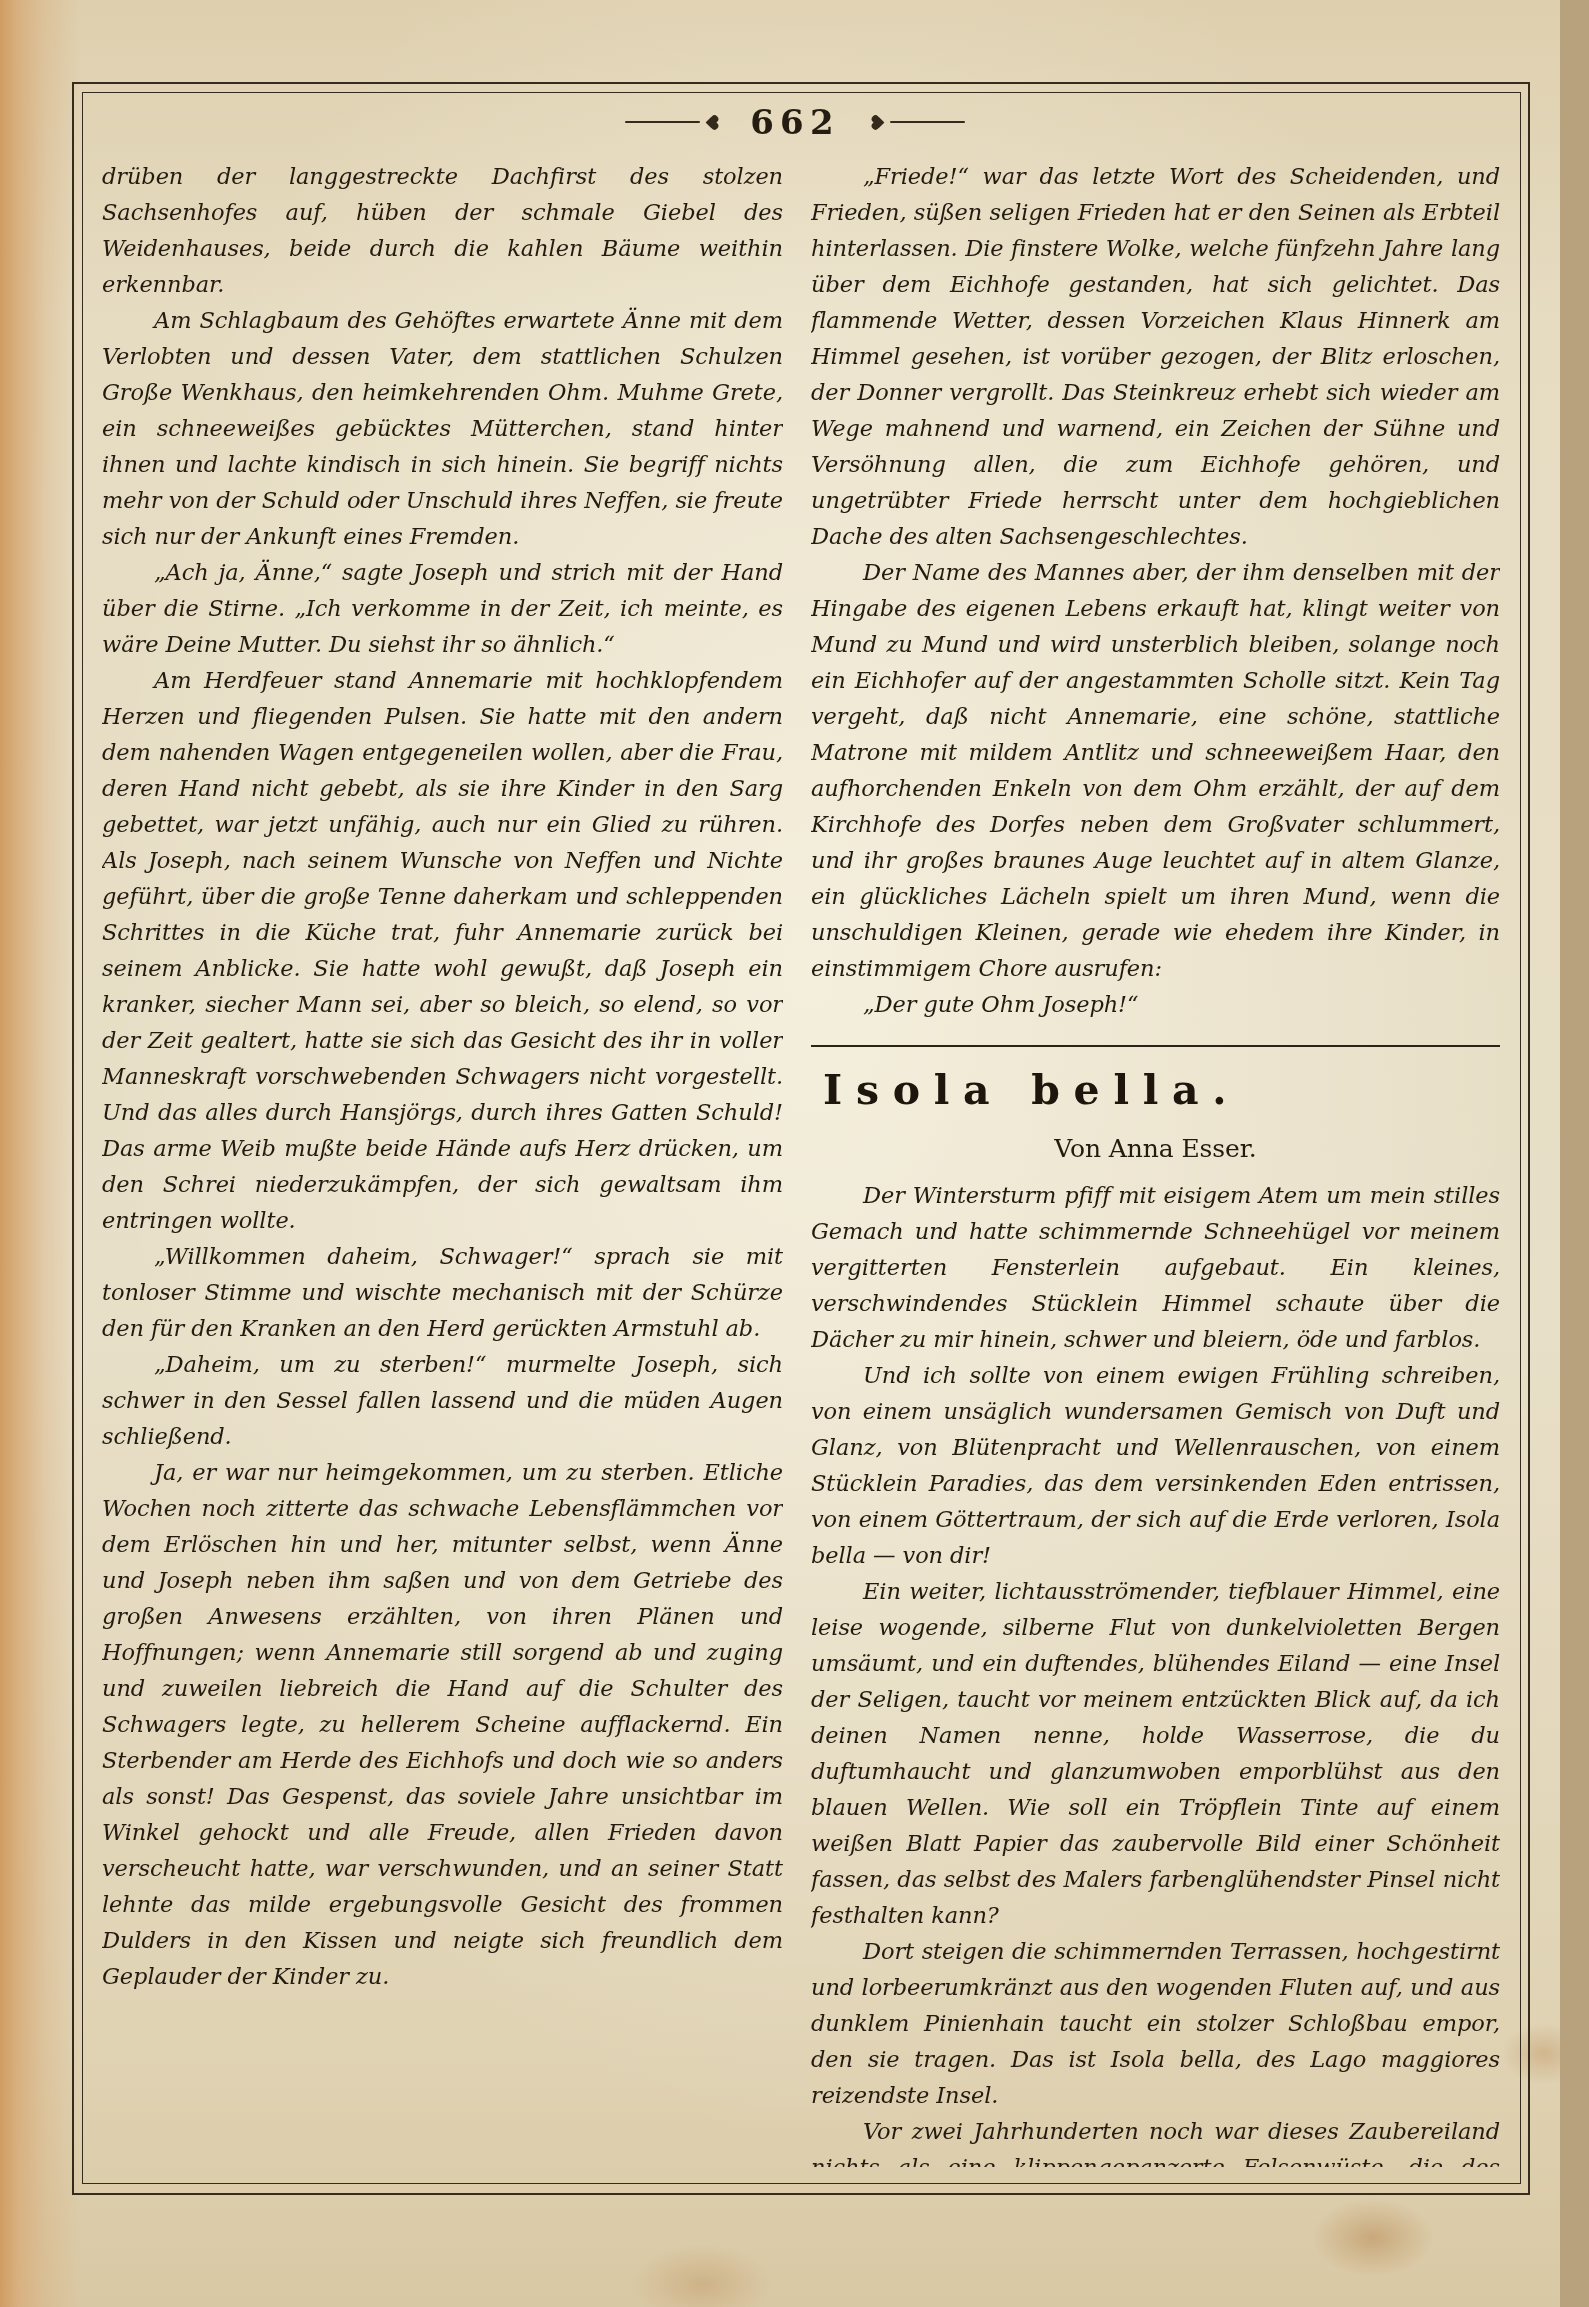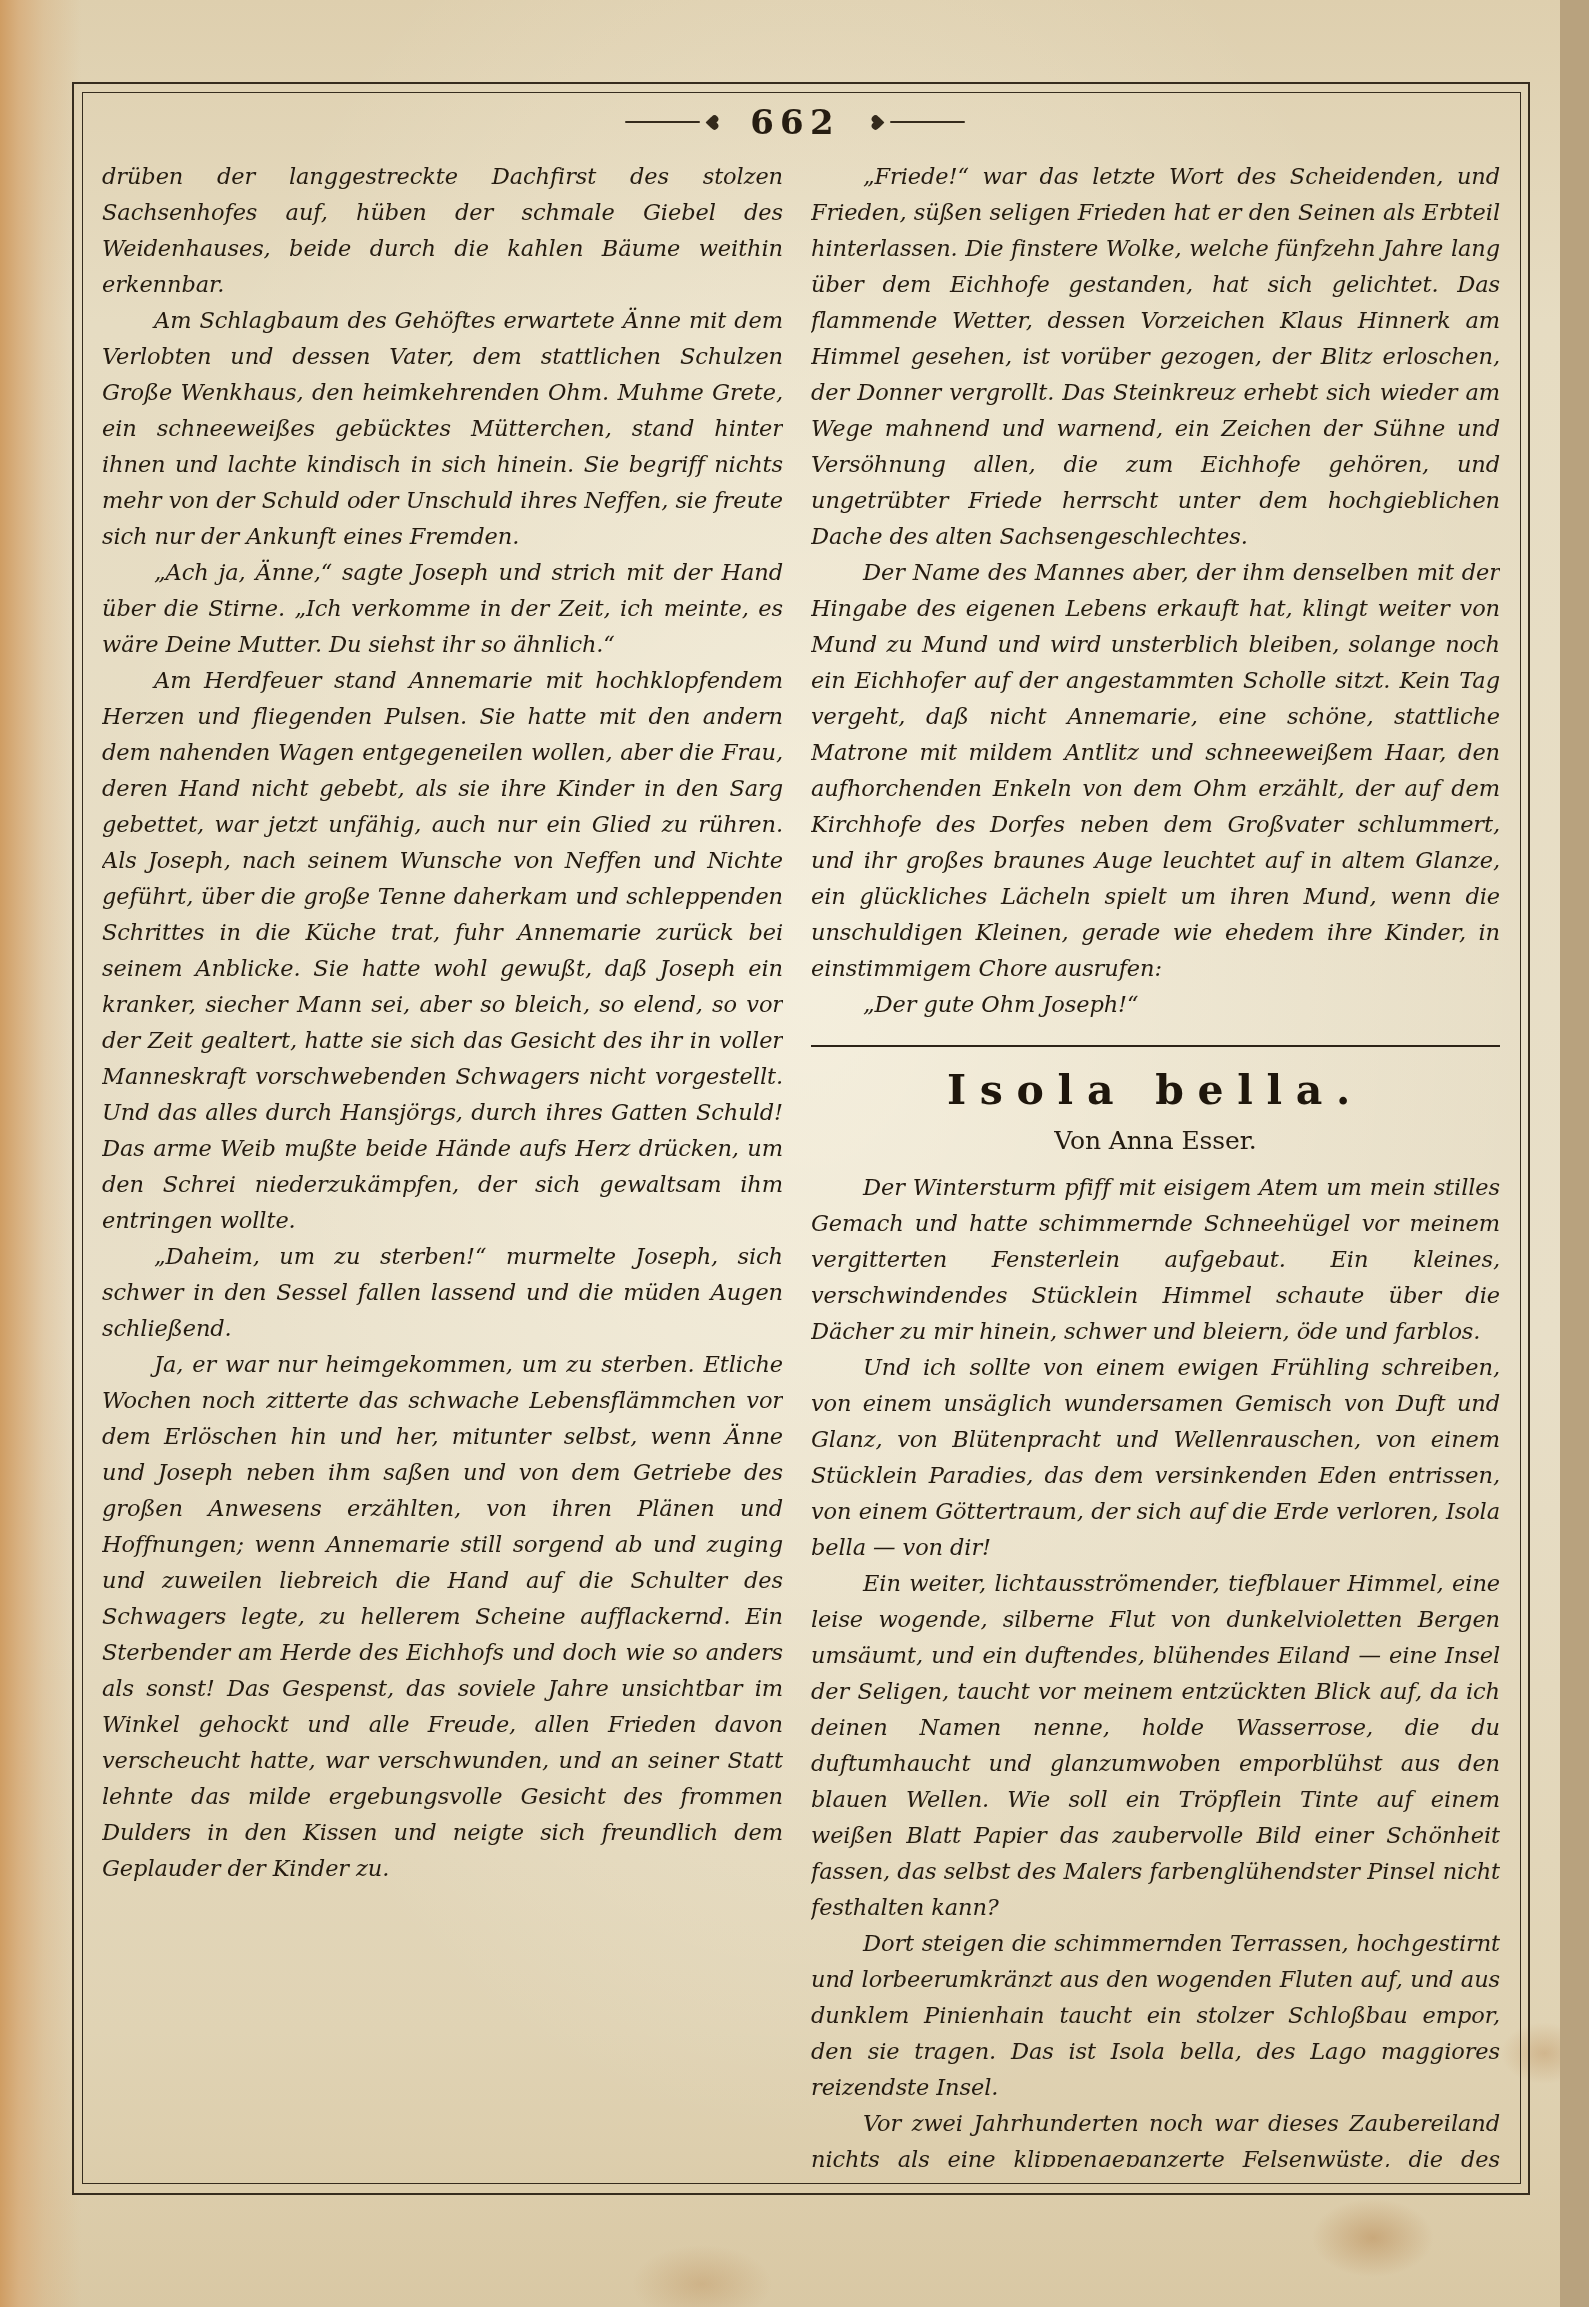--- a/index.html
+++ b/index.html
@@ -49,21 +49,21 @@
     font-size:22.5px;line-height:36px;
     text-align:justify;overflow:hidden;
     letter-spacing:-0.1px;
   }
   .col-left{left:102px;width:681px;height:2003px;}
   .col-right{left:811px;width:689px;height:2009px;}
   .column p.para{margin:0;text-indent:52px;font-style:italic;}
   .column p.para.noindent{text-indent:0;}
   .rule{height:2.5px;background:#2c2317;margin:22.5px 0 16px 0;}
   .story-heading{
-    margin:4px;text-align:center;font-weight:bold;
+    margin:12px;font-weight:bold;
     font-size:41px;line-height:54px;letter-spacing:13.7px;
     text-indent:0;color:#1e160c;
   }
   .byline{
     text-align:center;font-size:25px;line-height:39px;
     margin-bottom:8.7px;text-indent:0;
   }
 </style>
 </head>
 <body>
@@ -82,20 +82,21 @@
       <span class="heart"></span>
         <span class="bar"></span>
     </span>
   </div>
 
   <div class="column col-left">
       <p class="para noindent">drüben der langgestreckte Dachfirst des stolzen Sachsenhofes auf, hüben der schmale Giebel des Weidenhauses, beide durch die kahlen Bäume weithin erkennbar.</p>
       <p class="para">Am Schlagbaum des Gehöftes erwartete Änne mit dem Verlobten und dessen Vater, dem stattlichen Schulzen Große Wenkhaus, den heimkehrenden Ohm. Muhme Grete, ein schneeweißes gebücktes Mütterchen, stand hinter ihnen und lachte kindisch in sich hinein. Sie begriff nichts mehr von der Schuld oder Unschuld ihres Neffen, sie freute sich nur der Ankunft eines Fremden.</p>
       <p class="para">„Ach ja, Änne,“ sagte Joseph und strich mit der Hand über die Stirne. „Ich verkomme in der Zeit, ich meinte, es wäre Deine Mutter. Du siehst ihr so ähnlich.“</p>
       <p class="para">Am Herdfeuer stand Annemarie mit hochklopfendem Herzen und fliegenden Pulsen. Sie hatte mit den andern dem nahenden Wagen entgegeneilen wollen, aber die Frau, deren Hand nicht gebebt, als sie ihre Kinder in den Sarg gebettet, war jetzt unfähig, auch nur ein Glied zu rühren. Als Joseph, nach seinem Wunsche von Neffen und Nichte geführt, über die große Tenne daherkam und schleppenden Schrittes in die Küche trat, fuhr Annemarie zurück bei seinem Anblicke. Sie hatte wohl gewußt, daß Joseph ein kranker, siecher Mann sei, aber so bleich, so elend, so vor der Zeit gealtert, hatte sie sich das Gesicht des ihr in voller Manneskraft vorschwebenden Schwagers nicht vorgestellt. Und das alles durch Hansjörgs, durch ihres Gatten Schuld! Das arme Weib mußte beide Hände aufs Herz drücken, um den Schrei niederzukämpfen, der sich gewaltsam ihm entringen wollte.</p>
+      <p class="para">„Willkommen daheim, Schwager!“ sprach sie mit tonloser Stimme und wischte mechanisch mit der Schürze den für den Kranken an den Herd gerückten Armstuhl ab.</p>
       <p class="para">„Daheim, um zu sterben!“ murmelte Joseph, sich schwer in den Sessel fallen lassend und die müden Augen schließend.</p>
       <p class="para">Ja, er war nur heimgekommen, um zu sterben. Etliche Wochen noch zitterte das schwache Lebensflämmchen vor dem Erlöschen hin und her, mitunter selbst, wenn Änne und Joseph neben ihm saßen und von dem Getriebe des großen Anwesens erzählten, von ihren Plänen und Hoffnungen; wenn Annemarie still sorgend ab und zuging und zuweilen liebreich die Hand auf die Schulter des Schwagers legte, zu hellerem Scheine aufflackernd. Ein Sterbender am Herde des Eichhofs und doch wie so anders als sonst! Das Gespenst, das soviele Jahre unsichtbar im Winkel gehockt und alle Freude, allen Frieden davon verscheucht hatte, war verschwunden, und an seiner Statt lehnte das milde ergebungsvolle Gesicht des frommen Dulders in den Kissen und neigte sich freundlich dem Geplauder der Kinder zu.</p>
     </div>
 
   <div class="column col-right">
       <p class="para">„Friede!“ war das letzte Wort des Scheidenden, und Frieden, süßen seligen Frieden hat er den Seinen als Erbteil hinterlassen. Die finstere Wolke, welche fünfzehn Jahre lang über dem Eichhofe gestanden, hat sich gelichtet. Das flammende Wetter, dessen Vorzeichen Klaus Hinnerk am Himmel gesehen, ist vorüber gezogen, der Blitz erloschen, der Donner vergrollt. Das Steinkreuz erhebt sich wieder am Wege mahnend und warnend, ein Zeichen der Sühne und Versöhnung allen, die zum Eichhofe gehören, und ungetrübter Friede herrscht unter dem hochgieblichen Dache des alten Sachsengeschlechtes.</p>
       <p class="para">Der Name des Mannes aber, der ihm denselben mit der Hingabe des eigenen Lebens erkauft hat, klingt weiter von Mund zu Mund und wird unsterblich bleiben, solange noch ein Eichhofer auf der angestammten Scholle sitzt. Kein Tag vergeht, daß nicht Annemarie, eine schöne, stattliche Matrone mit mildem Antlitz und schneeweißem Haar, den aufhorchenden Enkeln von dem Ohm erzählt, der auf dem Kirchhofe des Dorfes neben dem Großvater schlummert, und ihr großes braunes Auge leuchtet auf in altem Glanze, ein glückliches Lächeln spielt um ihren Mund, wenn die unschuldigen Kleinen, gerade wie ehedem ihre Kinder, in einstimmigem Chore ausrufen:</p>
       <p class="para">„Der gute Ohm Joseph!“</p>
       <div class="rule"></div>
       <h2 class="story-heading">Isola bella.</h2>

